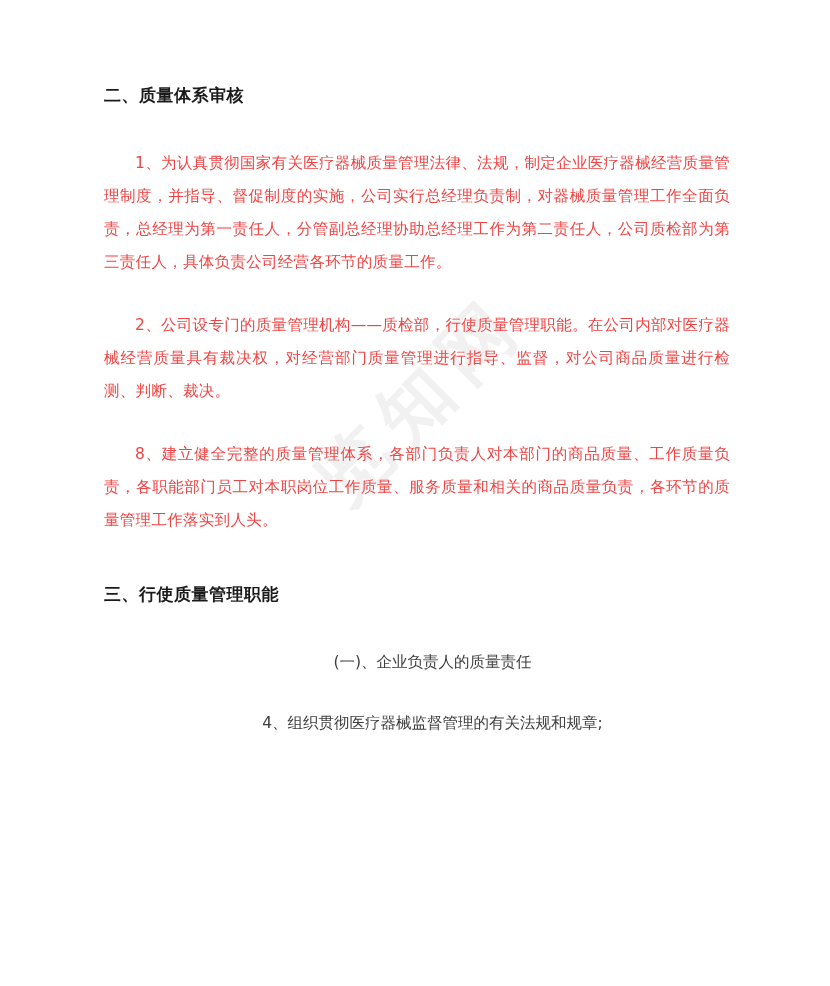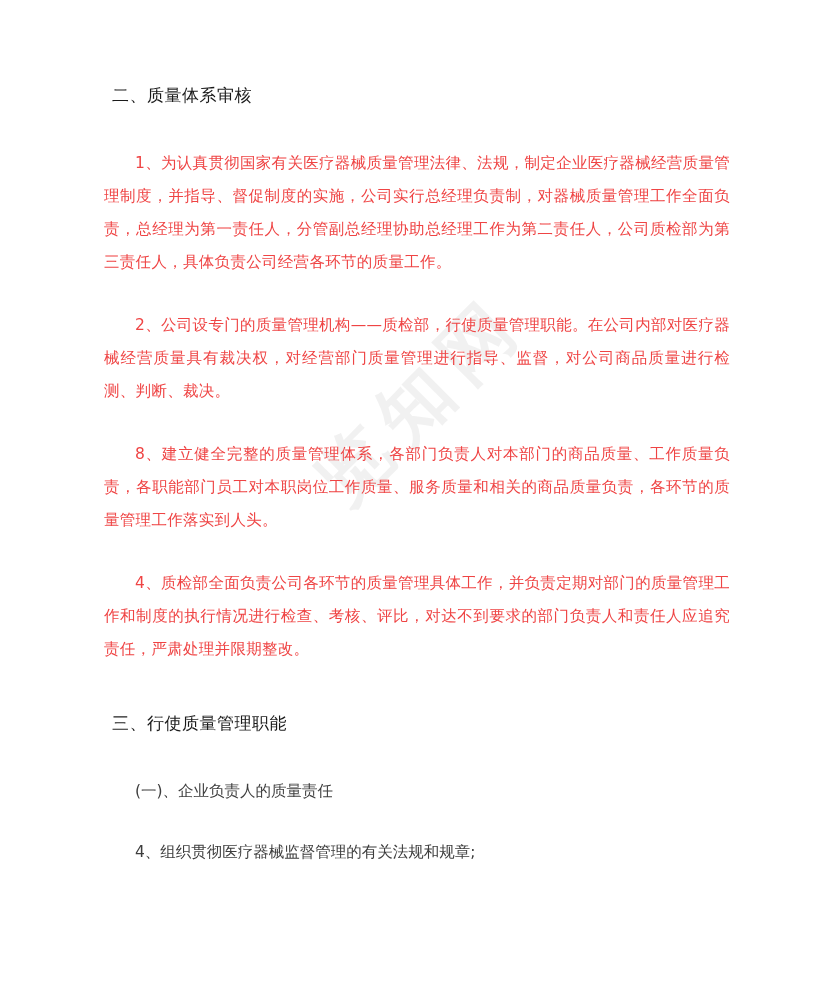--- a/index.html
+++ b/index.html
@@ -18,43 +18,44 @@
     box-sizing: border-box;
   }
   .content {
     position: absolute;
     left: 104px;
     top: 84px;
     width: 626px;
   }
   .doc-heading {
     font-size: 17px;
-    font-weight: normal;
+    font-weight: bold;
     color: #1a1a1a;
-    margin: 0 0 40px 8px;
+    margin: 0 0 40px 0;
     letter-spacing: 0.5px;
   }
   .doc-heading.second {
     margin-top: 46px;
   }
   .doc-para {
     font-size: 15.5px;
     line-height: 33px;
     text-align: justify;
     text-indent: 2em;
     margin: 0 0 30px 0;
     letter-spacing: 0.3px;
     color: #ef4444;
   }
   .doc-sub {
     font-size: 15.5px;
     line-height: 33px;
     text-indent: 2em;
     margin: 0 0 28px 0;
     color: #3d3d3d;
+    text-align: center;
   }
   .watermark {
     position: absolute;
     left: 250px;
     top: 250px;
     width: 340px;
     height: 300px;
     display: flex;
     align-items: center;
     justify-content: center;
@@ -78,21 +79,20 @@
   <div class="content">
 
     <h2 class="doc-heading">二、质量体系审核</h2>
 
     <p class="doc-para">1、为认真贯彻国家有关医疗器械质量管理法律、法规，制定企业医疗器械经营质量管理制度，并指导、督促制度的实施，公司实行总经理负责制，对器械质量管理工作全面负责，总经理为第一责任人，分管副总经理协助总经理工作为第二责任人，公司质检部为第三责任人，具体负责公司经营各环节的质量工作。</p>
 
     <p class="doc-para">2、公司设专门的质量管理机构——质检部，行使质量管理职能。在公司内部对医疗器械经营质量具有裁决权，对经营部门质量管理进行指导、监督，对公司商品质量进行检测、判断、裁决。</p>
 
     <p class="doc-para">8、建立健全完整的质量管理体系，各部门负责人对本部门的商品质量、工作质量负责，各职能部门员工对本职岗位工作质量、服务质量和相关的商品质量负责，各环节的质量管理工作落实到人头。</p>
 
-    <p class="doc-para">4、质检部全面负责公司各环节的质量管理具体工作，并负责定期对部门的质量管理工作和制度的执行情况进行检查、考核、评比，对达不到要求的部门负责人和责任人应追究责任，严肃处理并限期整改。</p>
 
     <h2 class="doc-heading second">三、行使质量管理职能</h2>
 
     <p class="doc-sub">(一)、企业负责人的质量责任</p>
 
     <p class="doc-sub">4、组织贯彻医疗器械监督管理的有关法规和规章;</p>
 
   </div>
 </div>
 

